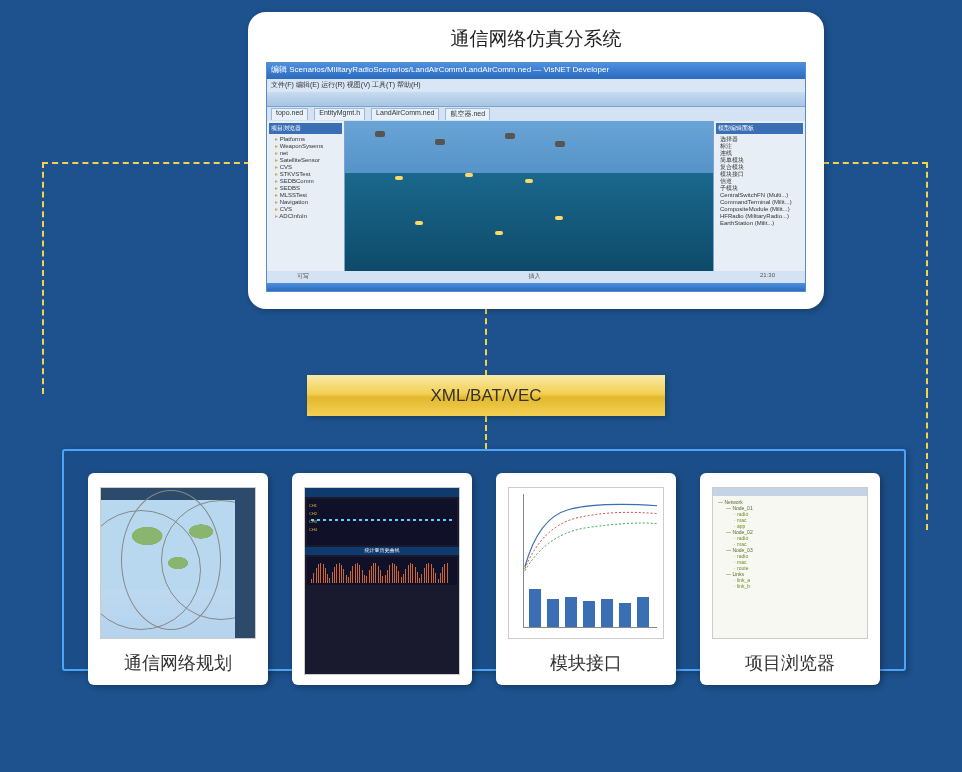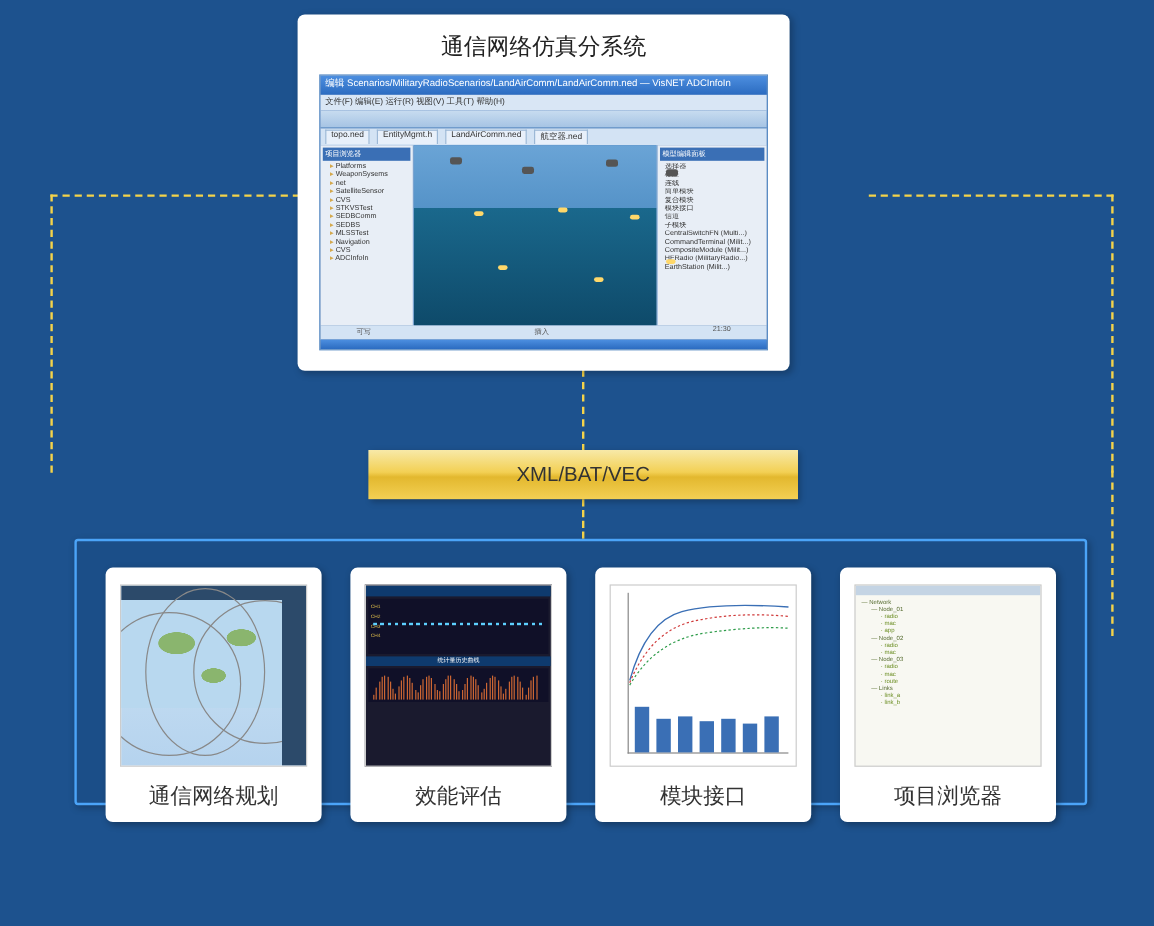--- a/index.html
+++ b/index.html
@@ -10,24 +10,24 @@
   font-family: "Microsoft YaHei", Arial, sans-serif;
   position: relative;
   overflow: hidden;
 }
 
 
 .top-box {
   position: absolute;
   left: 248px;
   top: 12px;
-  width: 410px;
+  width: 576px;
   height: 297px;
   background: #fff;
-  border-radius: 6px;
+  border-radius: 18px;
   box-shadow: 2px 2px 6px rgba(0,0,0,0.25);
   padding: 14px 18px 18px 18px;
 }
 .top-title {
   text-align: center;
   font-size: 19px;
   color: #222;
   margin-bottom: 10px;
 }
 .top-screenshot {
@@ -274,21 +274,21 @@
 
 <div class="connector conn-top"></div>
 <div class="connector conn-top-right"></div>
 <div class="conn-right-down"></div>
 <div class="gold-stem-top"></div>
 <div class="gold-stem-bottom"></div>
 
 <div class="top-box">
   <div class="top-title">通信网络仿真分系统</div>
   <div class="top-screenshot">
-    <div class="scr-titlebar">编辑  Scenarios/MilitaryRadioScenarios/LandAirComm/LandAirComm.ned — VisNET ADCInfoIn</div>
+    <div class="scr-titlebar">编辑  Scenarios/MilitaryRadioScenarios/LandAirComm/LandAirComm.ned — VisNET Developer</div>
     <div class="scr-menubar">文件(F) 编辑(E) 运行(R) 视图(V) 工具(T) 帮助(H)</div>
     <div class="scr-toolbar"></div>
     <div class="scr-tabs">
       <span>topo.ned</span>
       <span>EntityMgmt.h</span>
       <span>LandAirComm.ned</span>
       <span>航空器.ned</span>
     </div>
     <div class="scr-body">
       <div class="scr-left">
@@ -433,21 +433,20 @@
             <div class="hbar" style="left: 123.6px; height: 18.8607px;"></div>
             <div class="hbar" style="left: 125.9px; height: 15.3786px;"></div>
             <div class="hbar" style="left: 128.2px; height: 10.1px;"></div>
             <div class="hbar" style="left: 130.5px; height: 4.14162px;"></div>
             <div class="hbar" style="left: 132.8px; height: 10.3609px;"></div>
             <div class="hbar" style="left: 135.1px; height: 15.5759px;"></div>
             <div class="hbar" style="left: 137.4px; height: 18.9634px;"></div>
             <div class="hbar" style="left: 139.7px; height: 19.9884px;"></div>
           </div>
       </div>
-      <div class="card-label">效能评估</div>
     </div>
 
     <div class="card">
       <div class="card-thumb thumb3">
         <div class="axis vaxis"></div>
         <div class="axis haxis"></div>
         <svg viewBox="0 0 156 120" preserveAspectRatio="none">
           <path d="M16 80 Q30 30 60 22 T150 18" stroke="#3a6fb5" stroke-width="1.2" fill="none"></path>
           <path d="M16 82 Q34 38 70 30 T150 26" stroke="#d03a3a" stroke-width="1" fill="none" stroke-dasharray="2 2"></path>
           <path d="M16 84 Q38 46 80 40 T150 36" stroke="#2e9c4a" stroke-width="1" fill="none" stroke-dasharray="2 2"></path>

